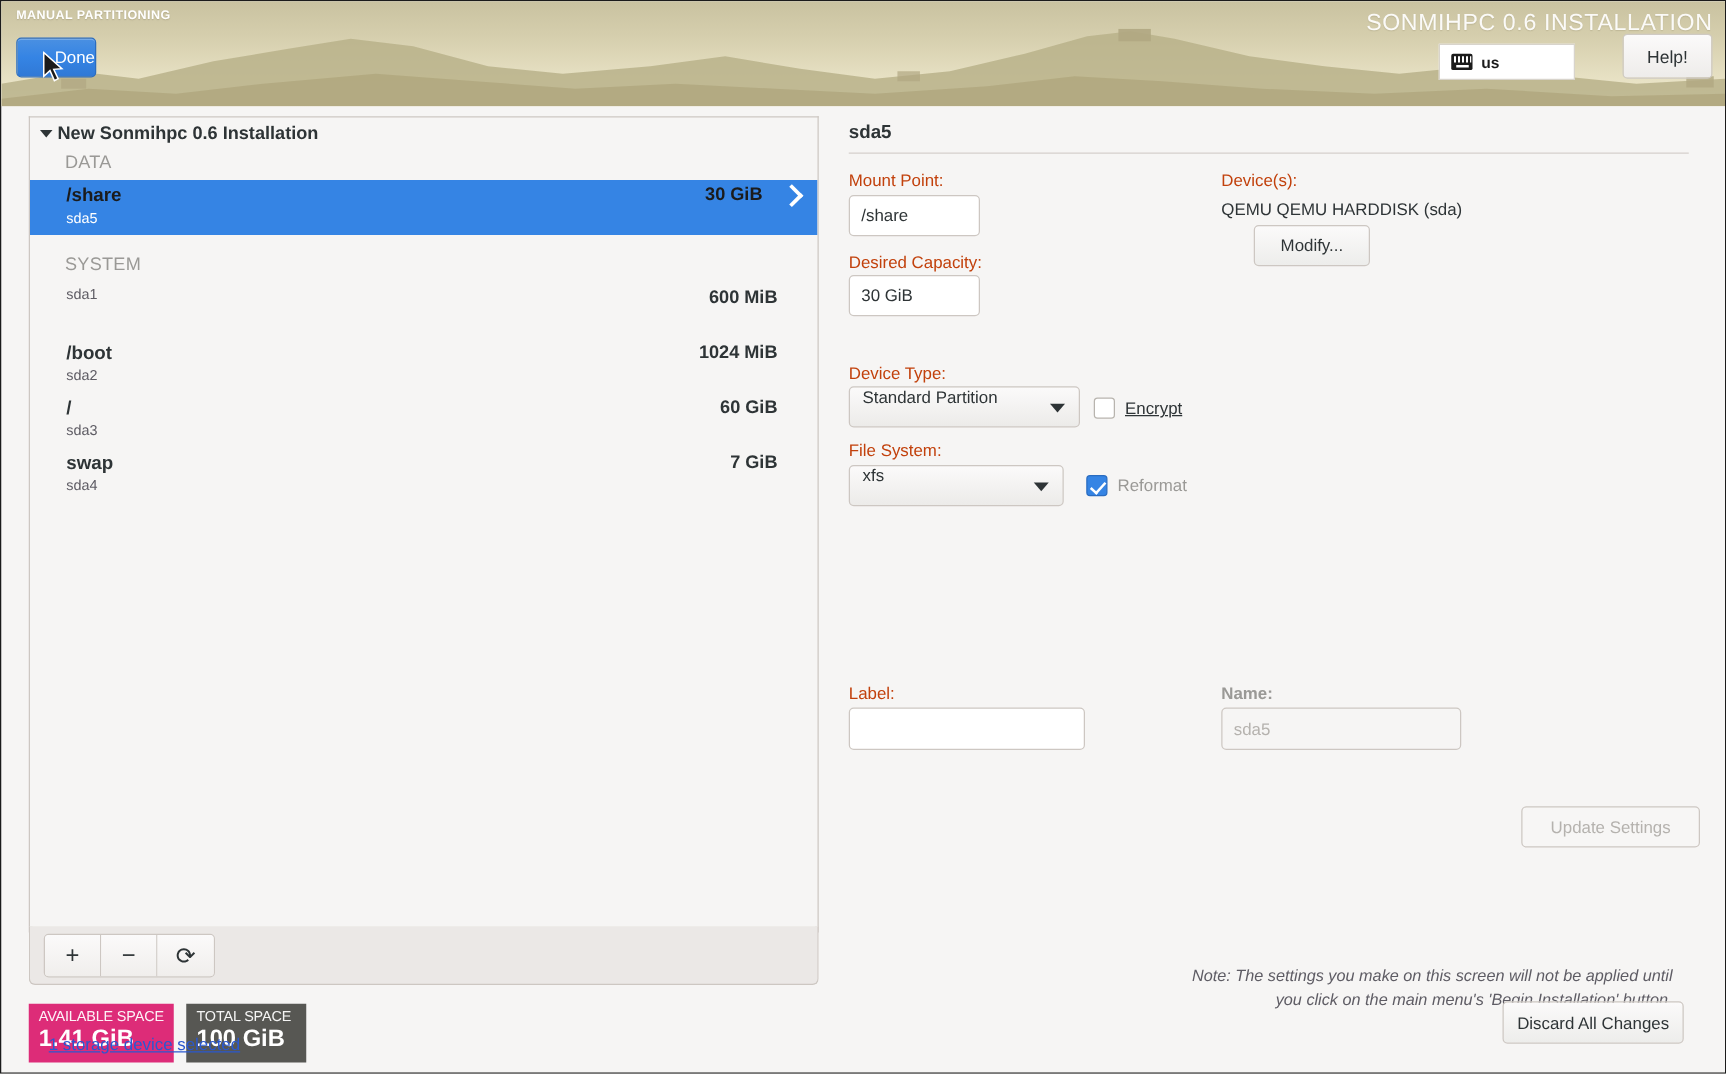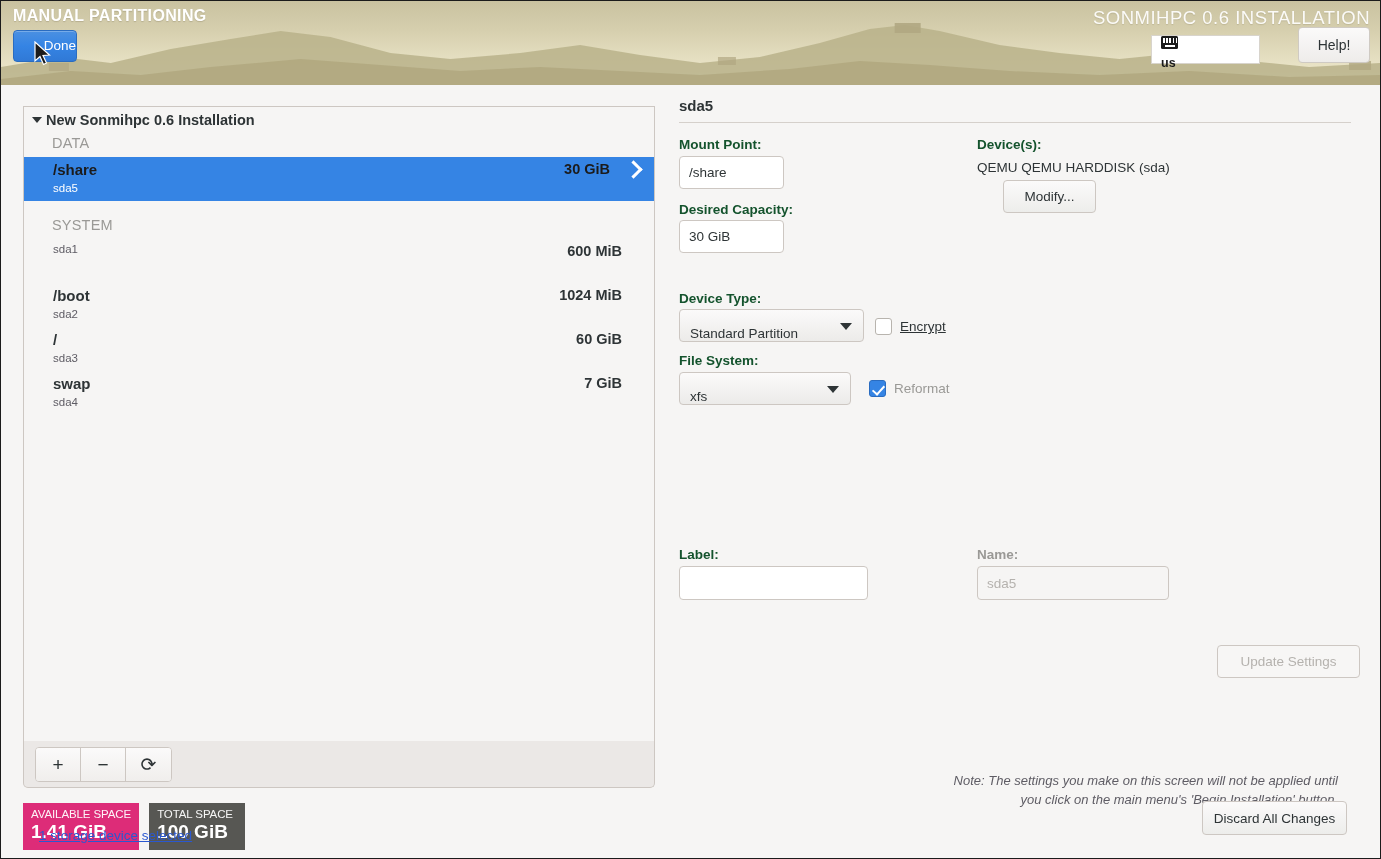--- a/index.html
+++ b/index.html
@@ -40,21 +40,21 @@
     letter-spacing: 0.5px;
     color: #ffffff;
     opacity: .92;
     font-weight: 400;
     text-shadow: 0 1px 1px rgba(120,110,80,.25);
     white-space: nowrap;
   }
   .page-label {
     position: absolute;
     left: 12px; top: 6px;
-    font-size: 16px;
+    font-size: 10px;
     font-weight: 700;
     letter-spacing: .35px;
     color: #ffffff;
     text-shadow: 0 1px 1px rgba(120,110,80,.3);
   }
   .done-button {
     position: absolute;
     left: 12px; top: 29px;
     width: 64px; height: 32px;
     background: linear-gradient(to bottom, #4a90e2 0%, #3584e4 50%, #3079d6 100%);
@@ -66,25 +66,24 @@
     text-align: right;
     cursor: pointer;
     box-shadow: inset 0 1px 0 rgba(255,255,255,.25);
   }
   .kbd-indicator {
     position: absolute;
     right: 120px; top: 34px;
     width: 109px; height: 29px;
     background: #ffffff;
     border: 1px solid #d8d4cc;
-    display: flex; align-items: flex-start;
+    display: flex; align-items: center;
     padding-left: 9px; gap: 7px;
     font-size: 12.5px; font-weight: 700;
     color: #1b1b1b;
-    flex-direction: column;
   }
   .kbd-glyph {
     width: 17px; height: 13px;
     background: #1b1b1b;
     border-radius: 1.5px;
     position: relative;
     flex: none;
   }
   .kbd-glyph::before {
     content:"";
@@ -110,21 +109,21 @@
     color: #2e3436;
     cursor: pointer;
   }
 
   
   .content { position: absolute; top: 84px; left: 0; right: 0; bottom: 0; }
 
   
   .left-pane {
     position: absolute;
-    left: 22px; top: 21px;
+    left: 22px; top: 8px;
     width: 632px; height: 653px;
     background: #f6f5f4;
     border: 1px solid #cdc7c2;
     border-bottom: none;
     overflow: hidden;
   }
   .tree-root {
     height: 26px;
     display: flex; align-items: center;
     padding-left: 8px;
@@ -240,21 +239,21 @@
   .rp-title {
     position: absolute; left: 0; top: 12px;
     font-size: 15px; font-weight: 700; color: #2e3436;
   }
   .rp-rule {
     position: absolute; left: 0; top: 37px; width: 672px; height: 1px;
     background: #d5d0cb;
   }
   .field-label {
     position: absolute;
-    font-size: 13.5px; font-weight: 700; color: #14532d;
+    font-size: 13.5px; font-weight: 400; color: #c2410c;
   }
   .field-label.dim { color: #9a9996; font-weight: 700; }
   .text-input {
     position: absolute;
     background: #ffffff;
     border: 1px solid #cdc7c2;
     border-radius: 4px;
     font-size: 13.5px;
     color: #2e3436;
     padding: 0 9px;
@@ -266,21 +265,21 @@
     color: #b5b2ae;
   }
   .combo {
     position: absolute;
     background: linear-gradient(to bottom, #fbfafa, #ecebe9);
     border: 1px solid #cdc7c2;
     border-radius: 4px;
     font-size: 13.5px;
     color: #2e3436;
     padding: 0 10px;
-    display: flex; align-items: flex-end;
+    display: flex; align-items: flex-start;
     cursor: pointer;
   }
   .combo .arrow {
     position: absolute; right: 11px; top: 50%;
     margin-top: -3px;
     width: 0; height: 0;
     border-left: 6px solid transparent;
     border-right: 6px solid transparent;
     border-top: 7px solid #2e3436;
   }

